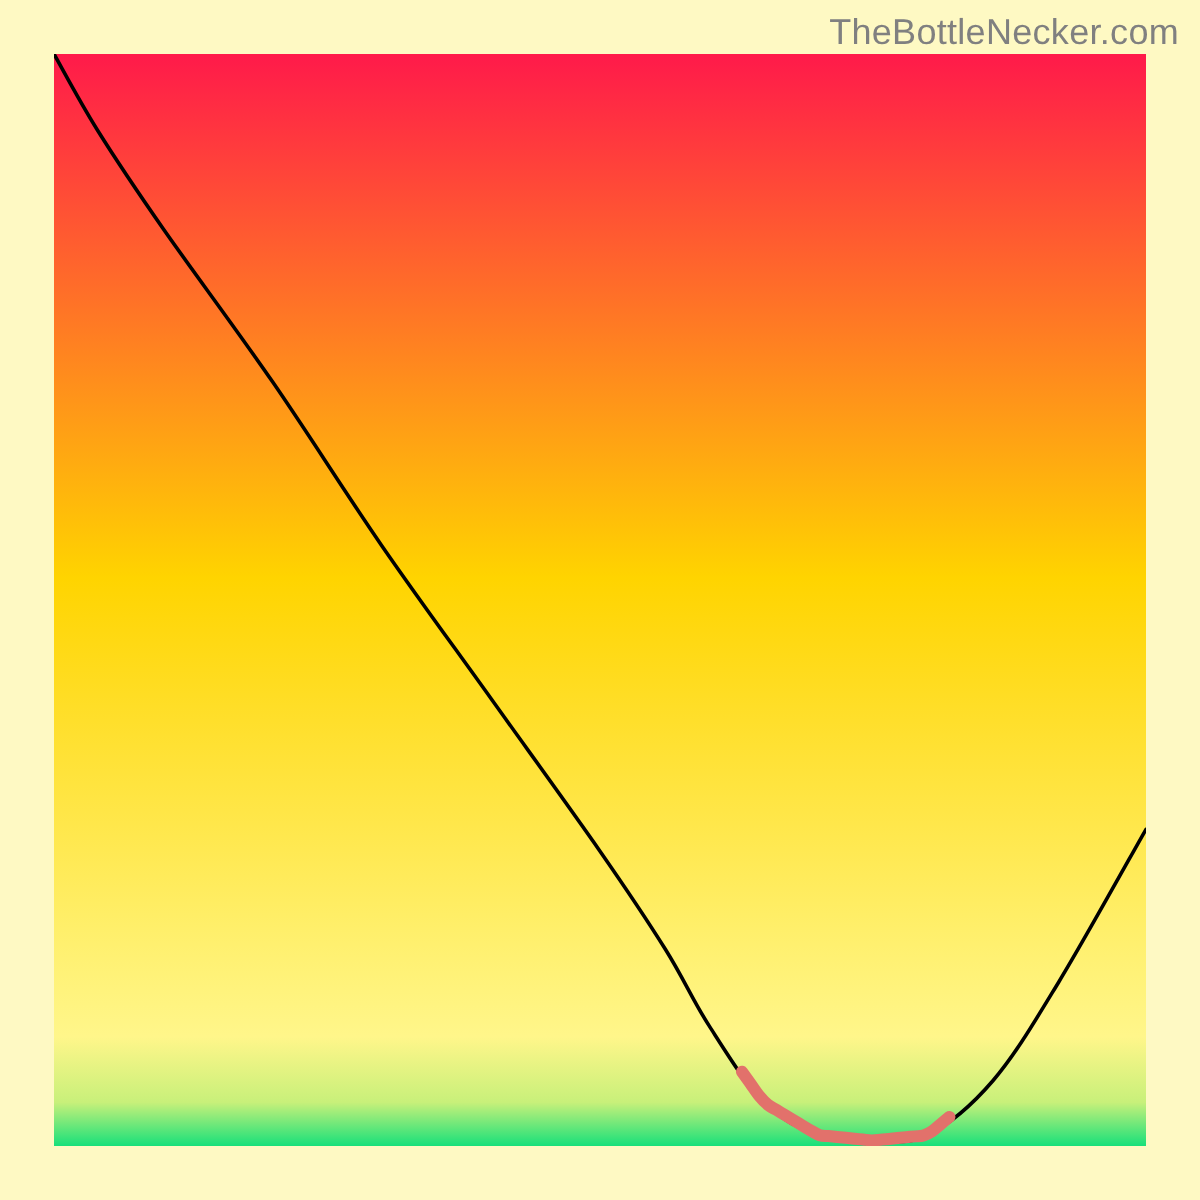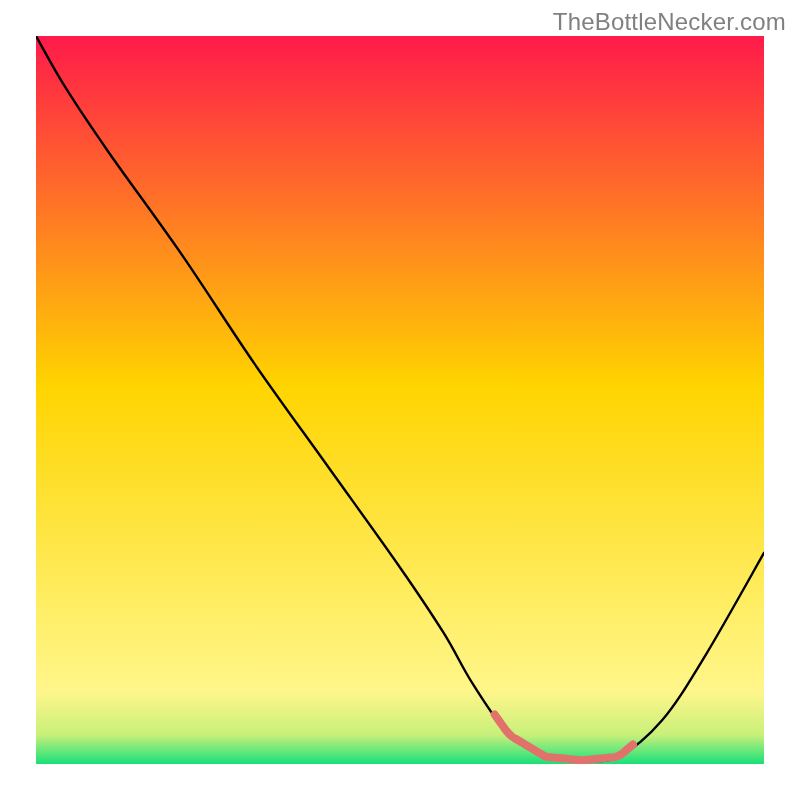--- a/index.html
+++ b/index.html
@@ -8,21 +8,21 @@
     width: 800px;
     height: 800px;
     background: #000;
     overflow: hidden;
     font-family: Arial, Helvetica, sans-serif;
   }
   .frame {
     position: absolute;
     left: 0; top: 0;
     width: 800px; height: 800px;
-    background: #ffffff;
+    background: #fef9c3;
   }
   .plot {
     position: absolute;
     left: 36px;
     top: 36px;
     width: 728px;
     height: 728px;
   }
   .attribution {
     position: absolute;

